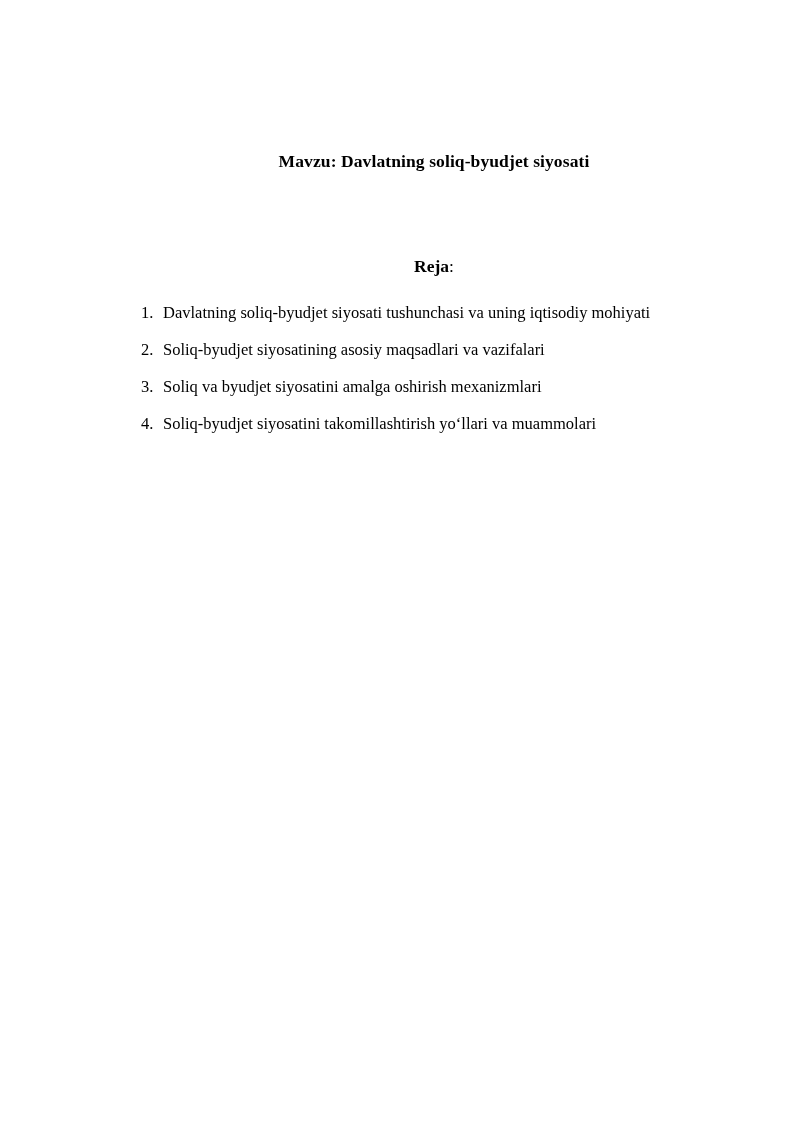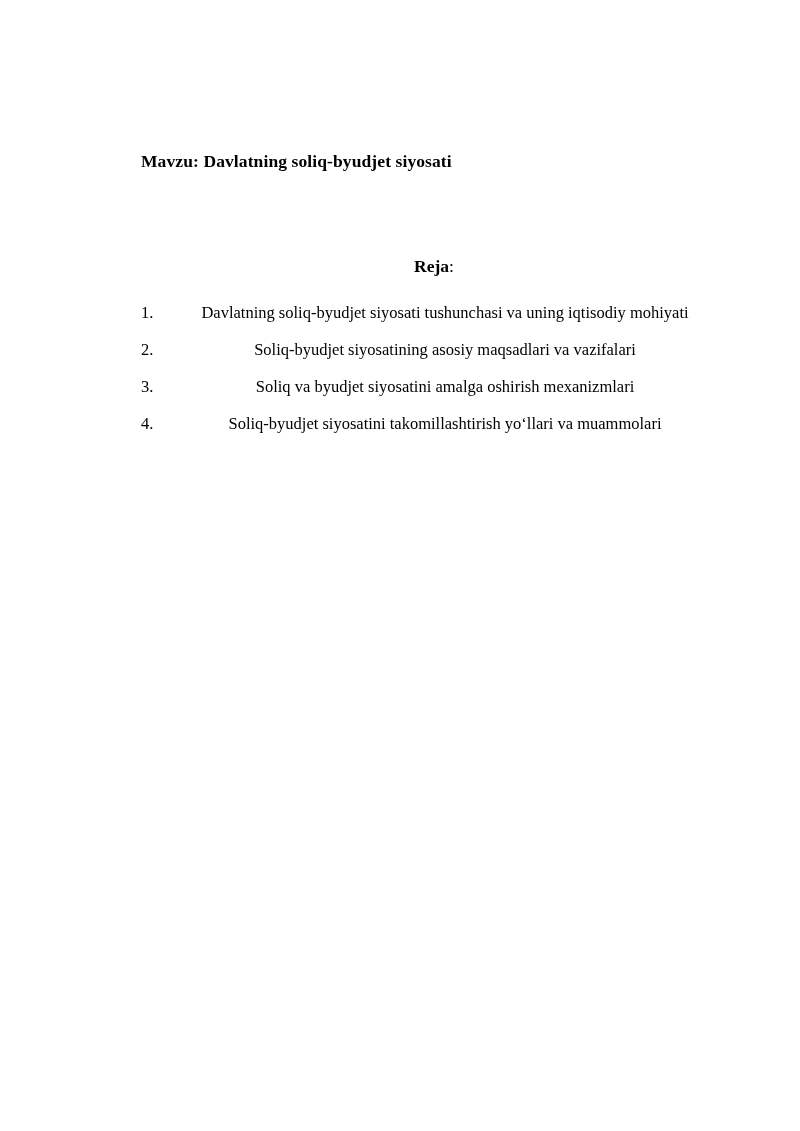--- a/index.html
+++ b/index.html
@@ -33,20 +33,21 @@
     width: 586px;
   }
 
   .doc-title {
     margin: 0;
     padding: 0;
     position: absolute;
     top: 148px;
     left: 0;
     width: 586px;
+    text-align: center;
     font-size: 17.5px;
     font-weight: bold;
     line-height: 26px;
     letter-spacing: 0.1px;
   }
 
   .plan-heading {
     position: absolute;
     top: 224px;
     left: 0;
@@ -86,21 +87,20 @@
   .plan-list .item-number {
     position: absolute;
     left: 0;
     top: 0;
     width: 18px;
     text-align: left;
   }
 
   .plan-list .item-text {
     display: block;
-    text-align: center;
   }
 </style>
 </head>
 <body>
 
 <div class="page">
   <div class="content">
 
     <h1 class="doc-title">Mavzu: Davlatning soliq-byudjet siyosati</h1>
 

